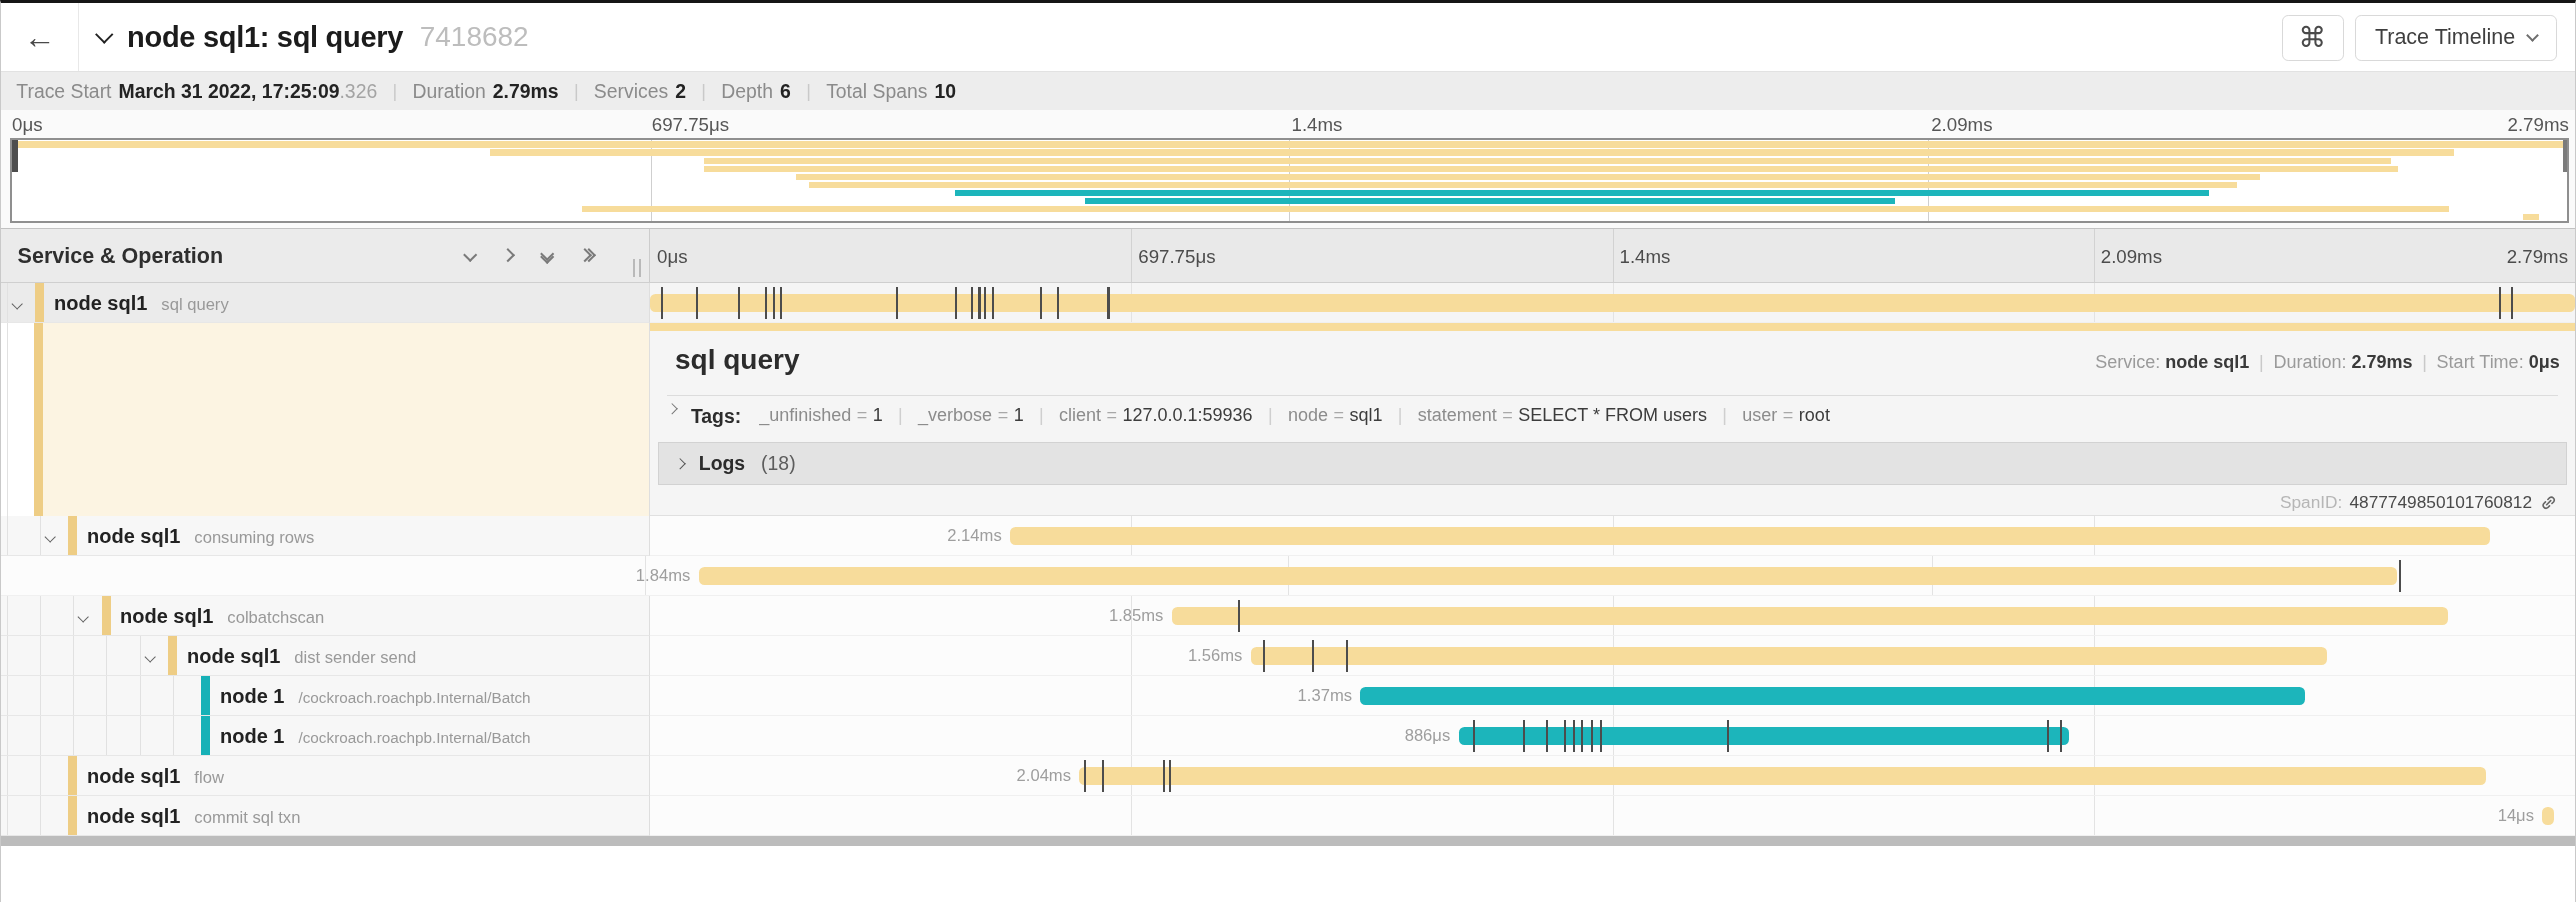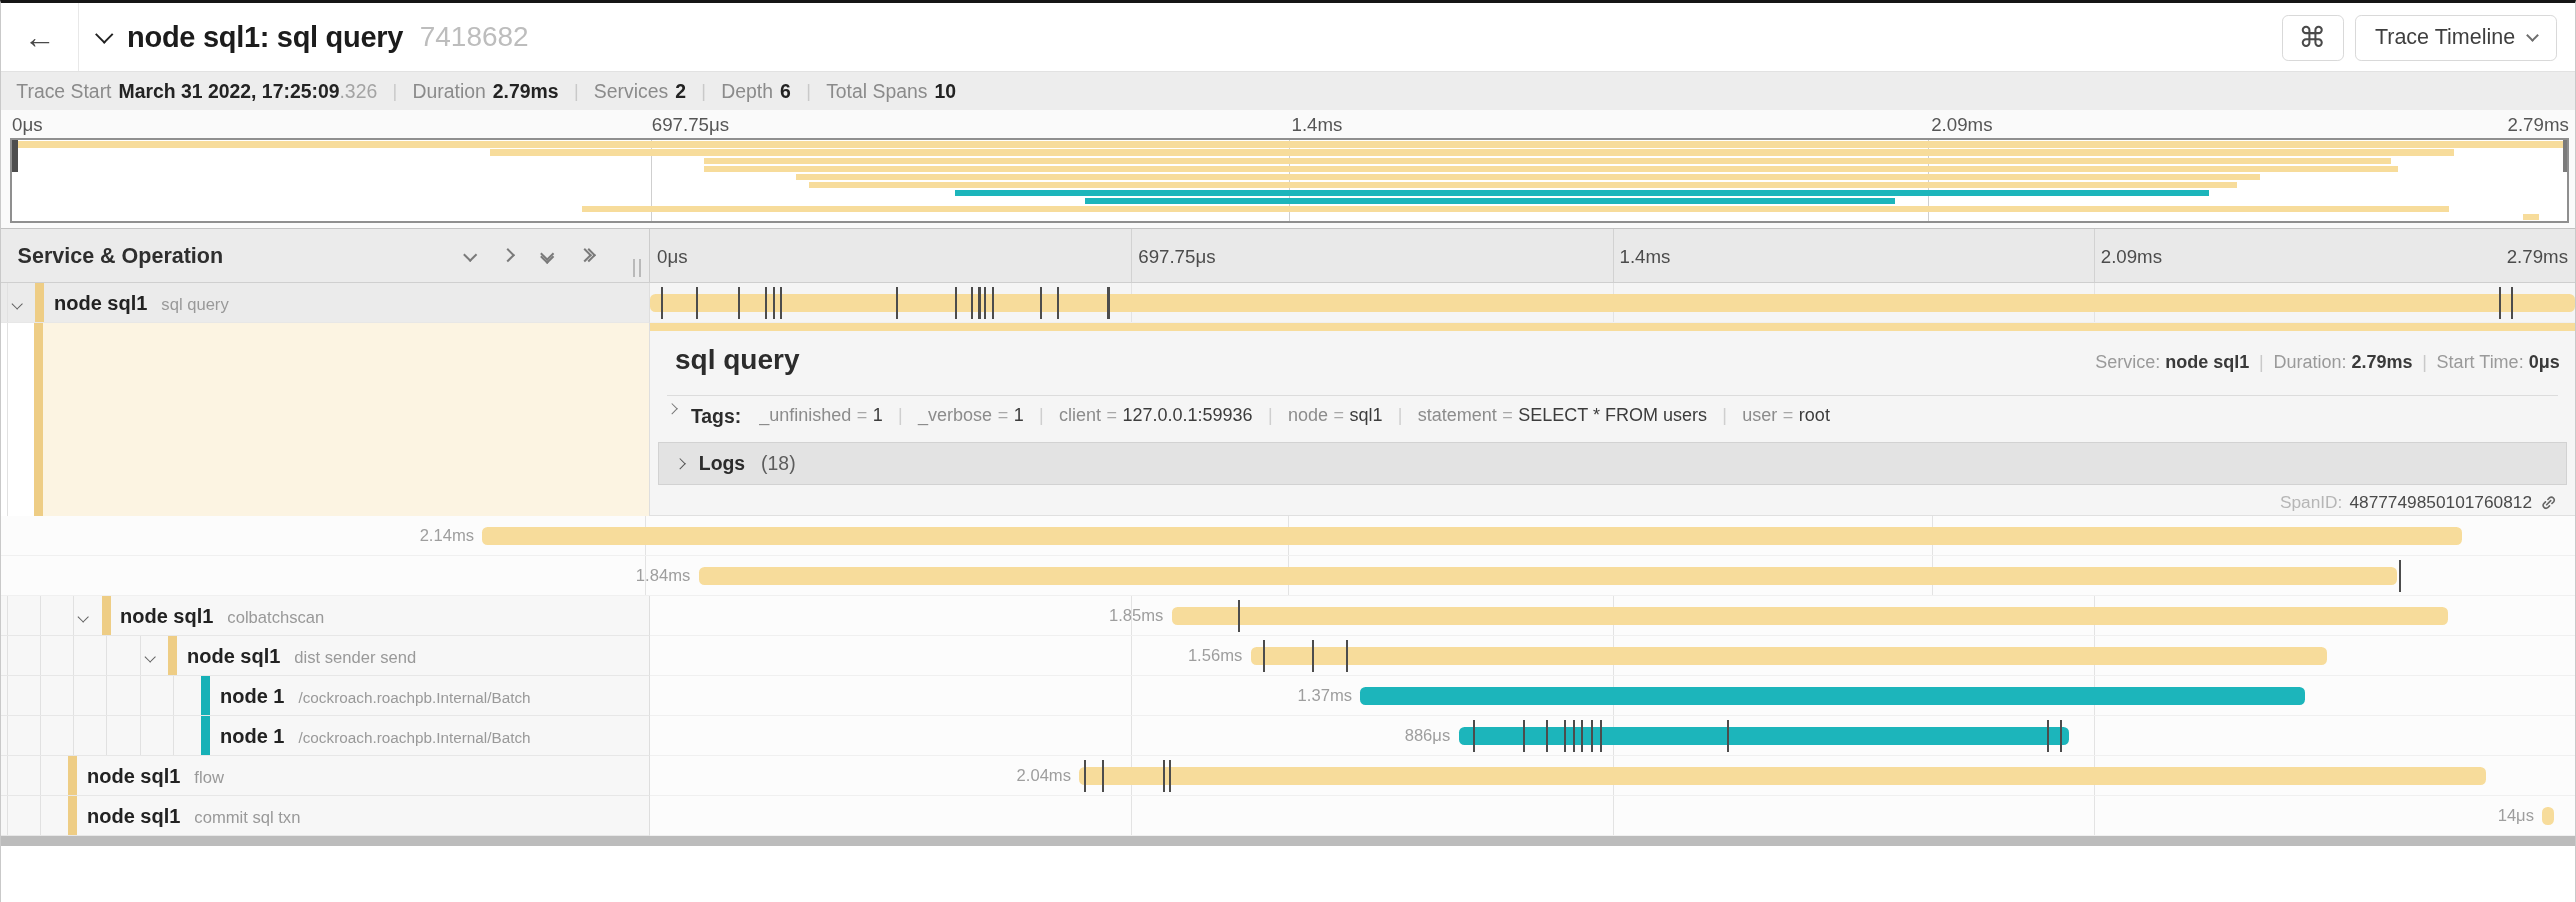--- a/index.html
+++ b/index.html
@@ -289,20 +289,27 @@
         <span class="spanid-val">4877749850101760812</span>
         <svg width="19.4" height="19.4" viewBox="0 0 24 24">
           <path d="M9.5 14.5 L14.5 9.5 M8 11 L5.8 13.2 a3.6 3.6 0 0 0 5 5 L13 16 M11 8 l2.2-2.2 a3.6 3.6 0 0 1 5 5 L16 13" fill="none" stroke="#666" stroke-width="2" stroke-linecap="round"></path>
         </svg>
       </div>
     </div>
   </div>
 
   <div id="rows-rest">
       <div class="span-row">
+        <div class="tree-cell">
+          <div class="guide" style="left: 5.5px;"></div>
+          <div class="guide" style="left: 39px;"></div>
+          <div class="row-chev" style="left: 45px;"></div>
+          <div class="strip amber" style="left: 67px;"></div>
+          <div class="tree-text" style="left: 86px;"><span class="svc">node sql1</span><span class="op">consuming rows</span></div>
+        </div>
         <div class="gantt-cell">
           <div class="gline" style="left: 25%;"></div>
           <div class="gline" style="left: 50%;"></div>
           <div class="gline" style="left: 75%;"></div>
           <div class="dur-label" style="right: calc(81.3% + 8.3px);">2.14ms</div>
           <div class="bar amber" style="left: 18.7%; width: 76.9%;"></div>
         </div>
       </div>
       <div class="span-row">
         <div class="gantt-cell">

